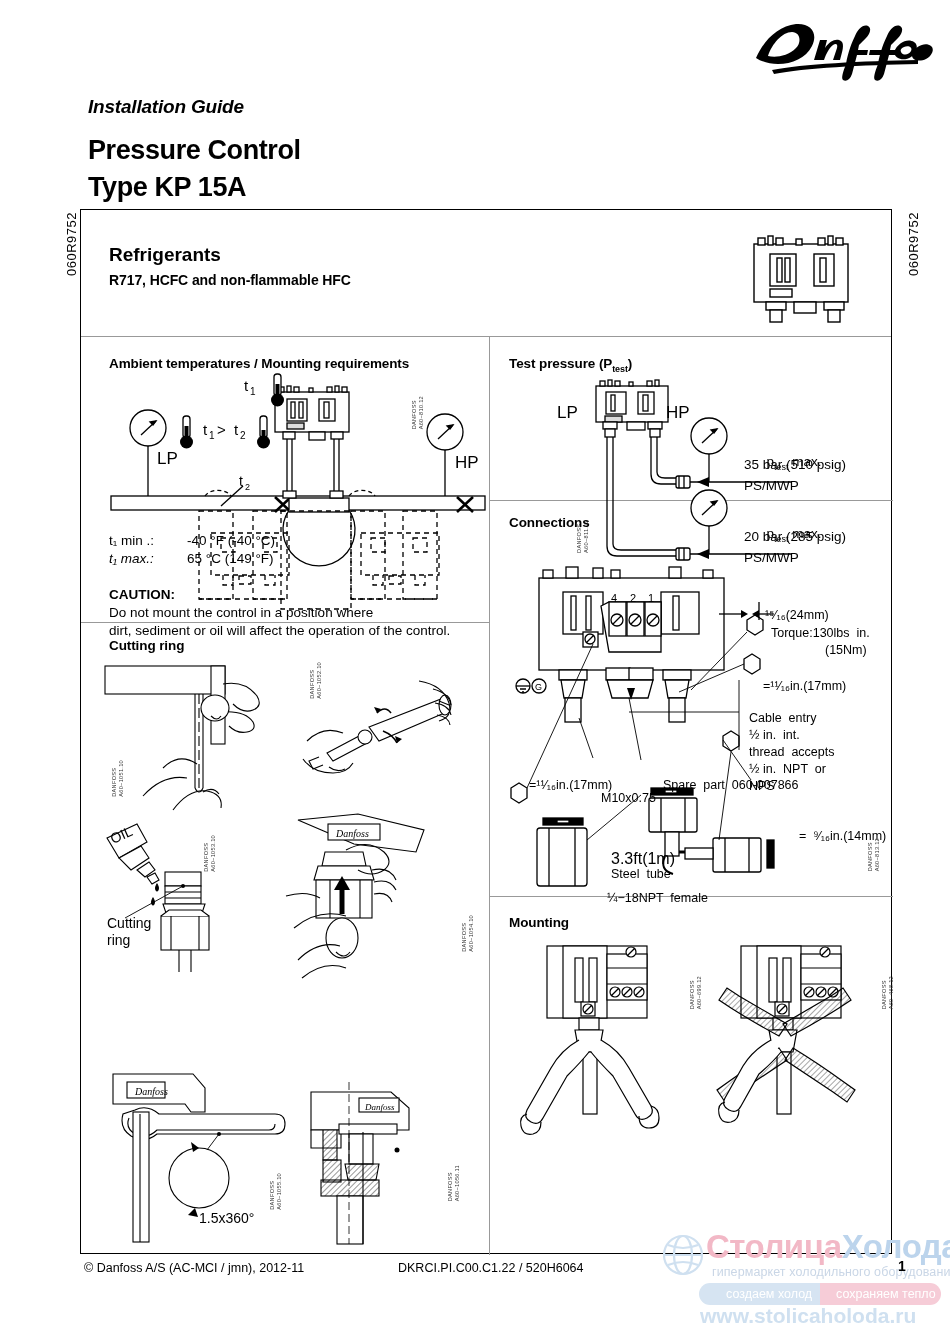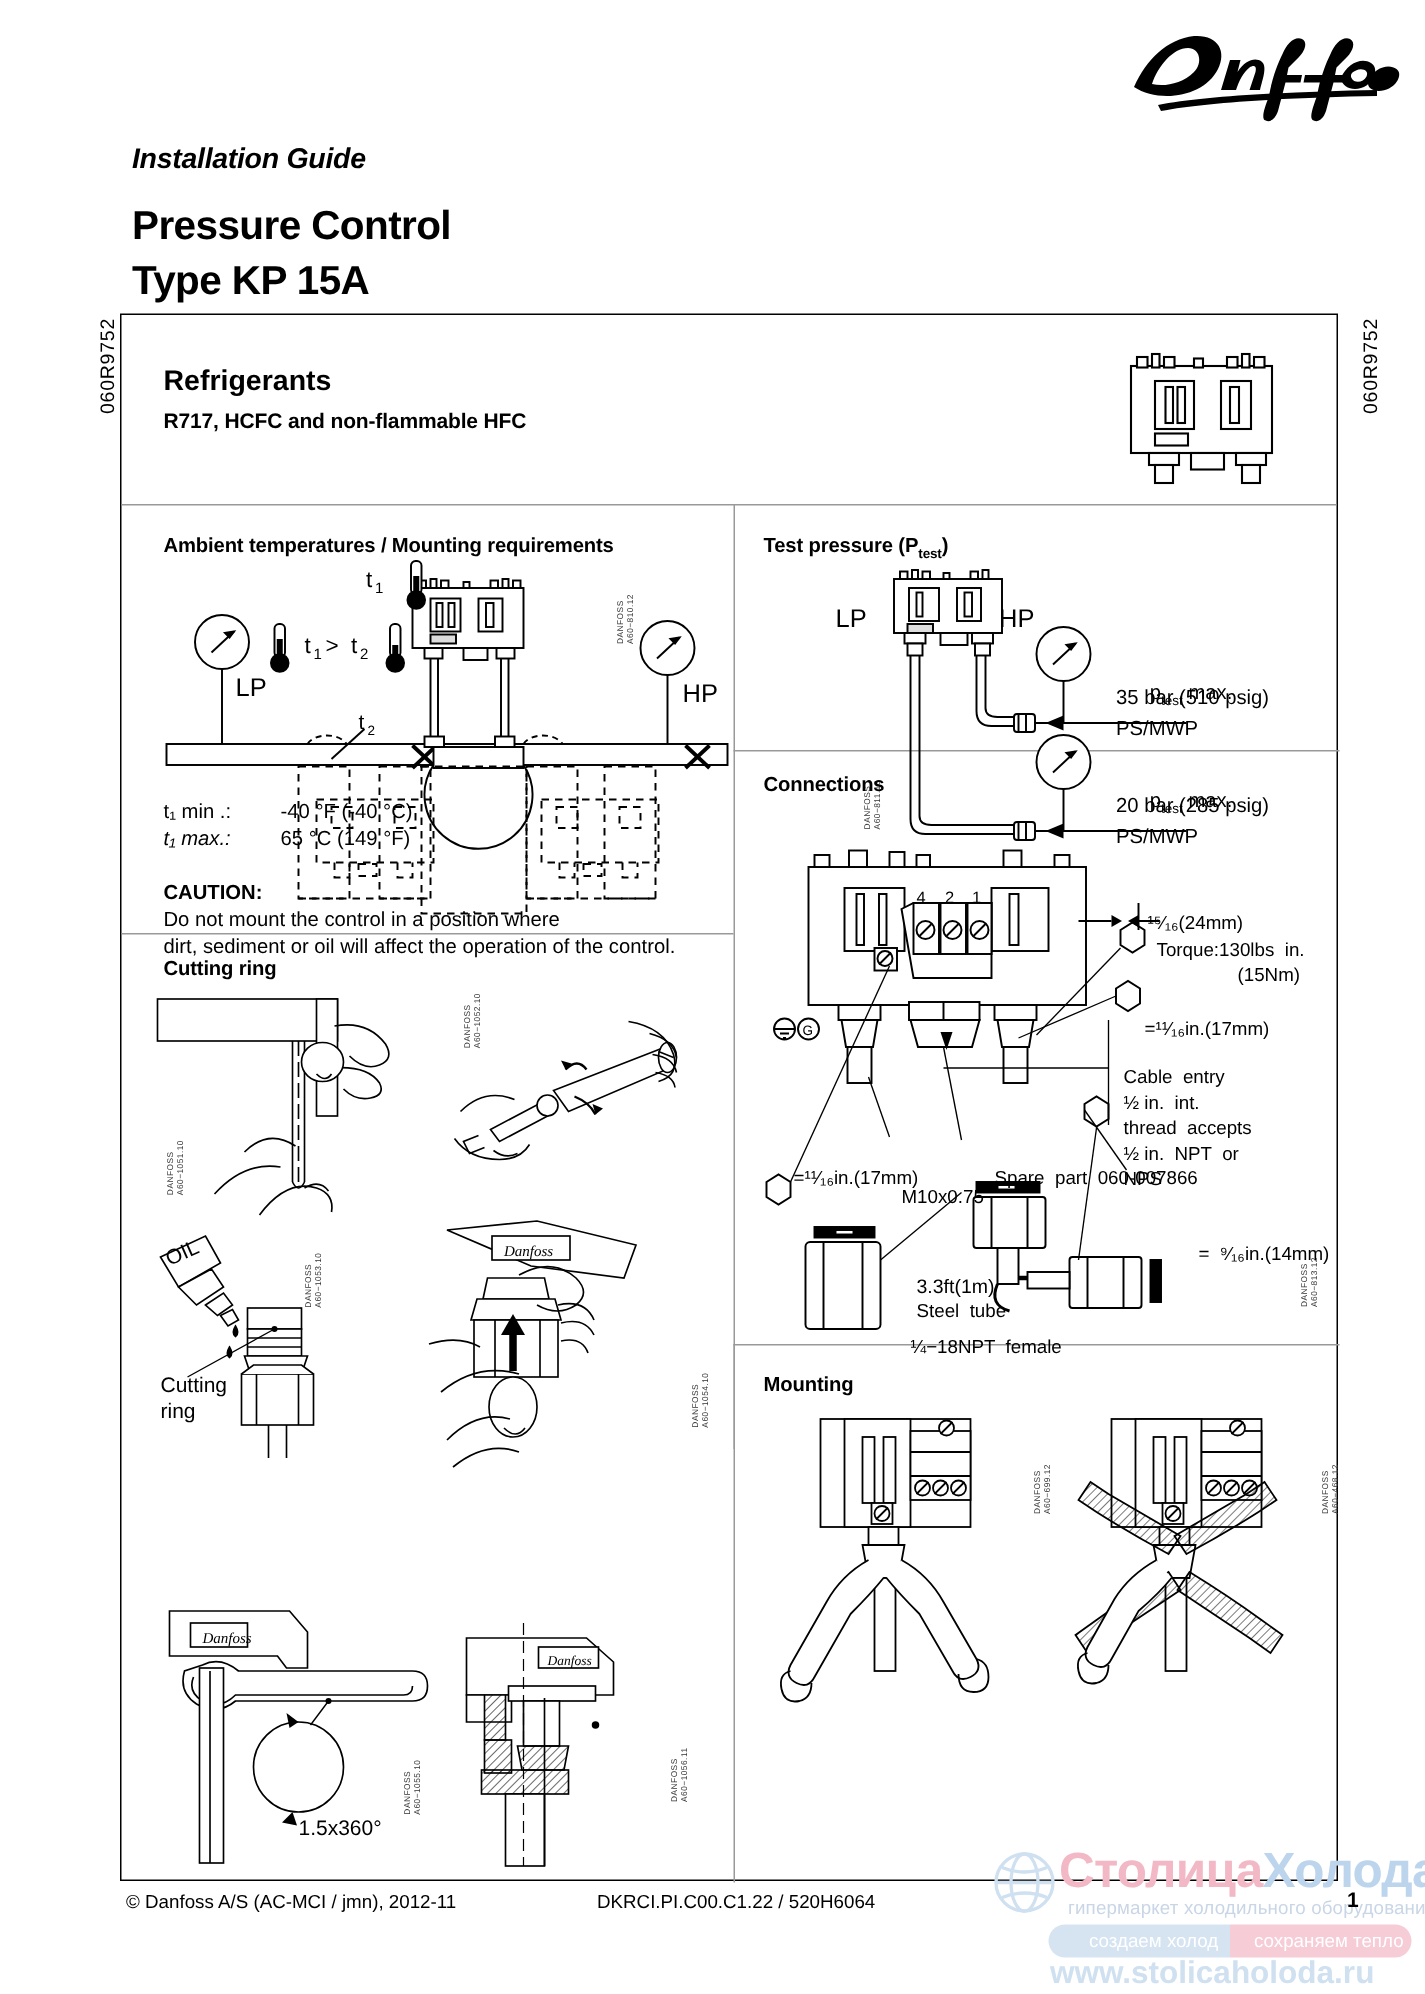--- a/index.html
+++ b/index.html
@@ -451,21 +451,21 @@
     <div class="txt" style="left:668px; top:501px; font-size:12.5px;">Cable  entry</div>
     <div class="txt" style="left:668px; top:518px; font-size:12.5px;">½ in.  int.</div>
     <div class="txt" style="left:668px; top:535px; font-size:12.5px;">thread  accepts</div>
     <div class="txt" style="left:668px; top:552px; font-size:12.5px;">½ in.  NPT  or</div>
     <div class="txt" style="left:668px; top:569px; font-size:12.5px;">NPS</div>
 
     <div class="txt" style="left:448px; top:568px; font-size:12.5px;">=¹¹⁄₁₆in.(17mm)</div>
     <div class="txt" style="left:520px; top:548px; font-size:12.5px;margin-top:33px;">M10x0.75</div>
     <div class="txt" style="left:582px; top:568px; font-size:12.5px;">Spare  part  060-007866</div>
     <div class="txt" style="left:718px; top:619px; font-size:12.5px;">=  ⁹⁄₁₆in.(14mm)</div>
-    <div class="txt" style="left:530px; top:640px; font-size:13px;text-align:right;">3.3ft(1m)</div>
+    <div class="txt" style="left:530px; top:640px; font-size:16px;text-align:right;">3.3ft(1m)</div>
     <div class="txt" style="left:530px; top:657px; font-size:12.5px;">Steel  tube</div>
     <div class="txt" style="left:526px; top:681px; font-size:12.5px;">¼−18NPT  female</div>
 
     <div class="refcode" style="left:786px; top:628px;">DANFOSS
 A60−813.12</div>
 
     <div class="sec-title" style="left:28px; top:428px;">Cutting ring</div>
 
     <div style="position:absolute; left:22px; top:450px;">
       <svg width="185" height="160" viewBox="0 0 185 160">

